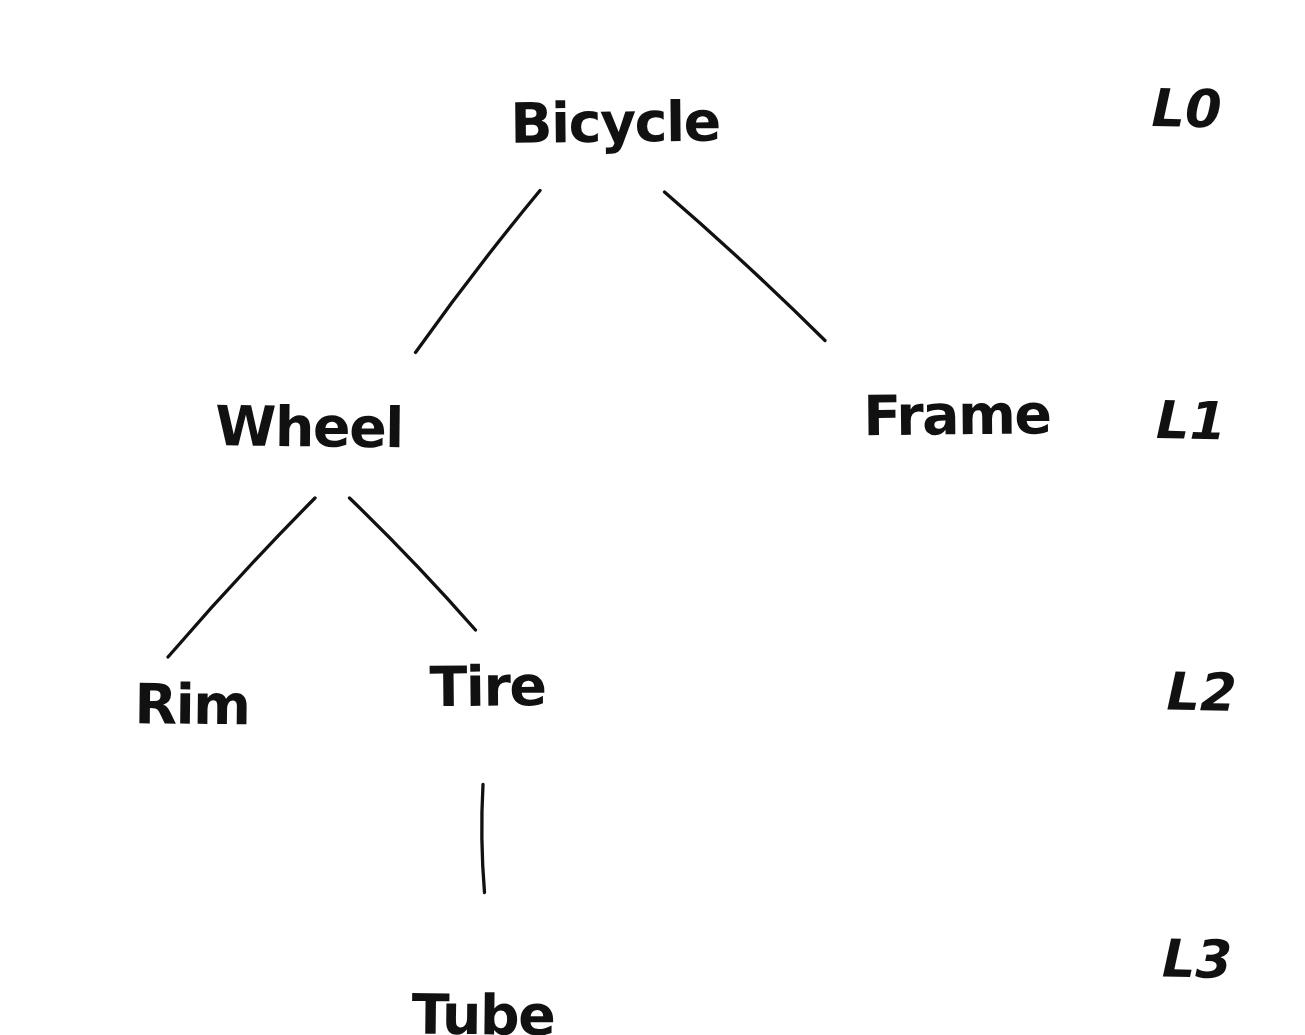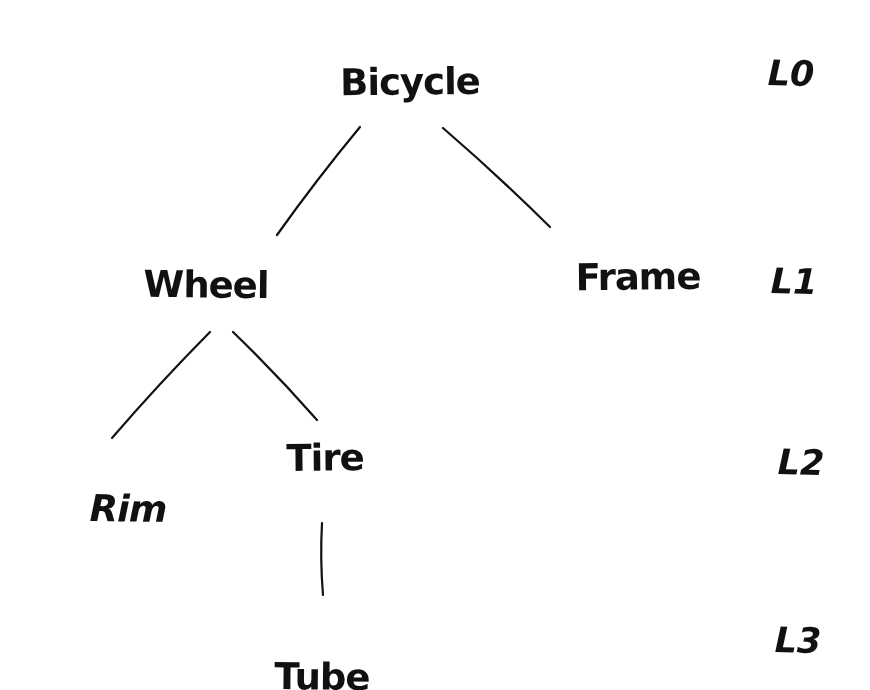--- a/index.html
+++ b/index.html
@@ -56,21 +56,21 @@
       <path d="M 360 127 Q 316.51775791745825 179.47661025137995 277 235" fill="none" stroke="#111111" stroke-width="2.2" stroke-linecap="round"></path>
       <path d="M 443 128 Q 498.1978359929108 175.66496513897516 550 227" fill="none" stroke="#111111" stroke-width="2.2" stroke-linecap="round"></path>
       <path d="M 210 332 Q 159.16431982931135 383.302861728986 112 438" fill="none" stroke="#111111" stroke-width="2.2" stroke-linecap="round"></path>
       <path d="M 233 332 Q 276.80838886035895 374.27381063329375 317 420" fill="none" stroke="#111111" stroke-width="2.2" stroke-linecap="round"></path>
       <path d="M 322 523 Q 320.0002410916636 559.0347188737269 323 595" fill="none" stroke="#111111" stroke-width="2.2" stroke-linecap="round"></path>
     </svg>
   <div id="nodes-layer">
       <div class="node-label" style="left: 410px; top: 82px;">Bicycle</div>
       <div class="node-label" style="left: 206px; top: 285px;">Wheel</div>
       <div class="node-label" style="left: 638px; top: 277px;">Frame</div>
-      <div class="node-label" style="left: 128px; top: 509px; font-style: italic;">Rim</div>
+      <div class="node-label" style="left: 128px; top: 470px;">Rim</div>
       <div class="node-label" style="left: 325px; top: 458px;">Tire</div>
       <div class="node-label" style="left: 322px; top: 635px; margin-top: 42px;">Tube</div>
     </div>
   <div id="levels-layer">
       <div class="level-label" style="left: 791px; top: 74px;">L0</div>
       <div class="level-label" style="left: 794px; top: 282px;">L1</div>
       <div class="level-label" style="left: 801px; top: 463px;">L2</div>
       <div class="level-label" style="left: 798px; top: 641px;">L3</div>
     </div>
 </div>

